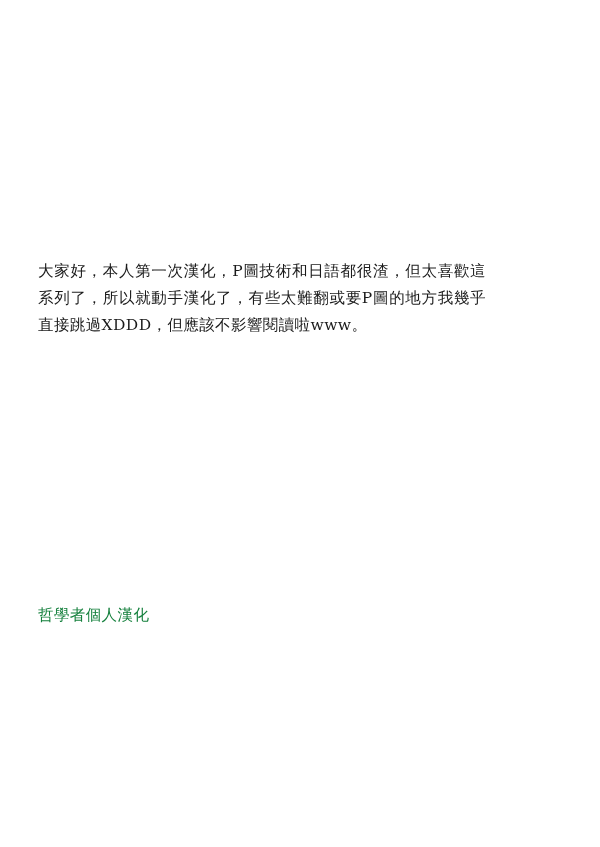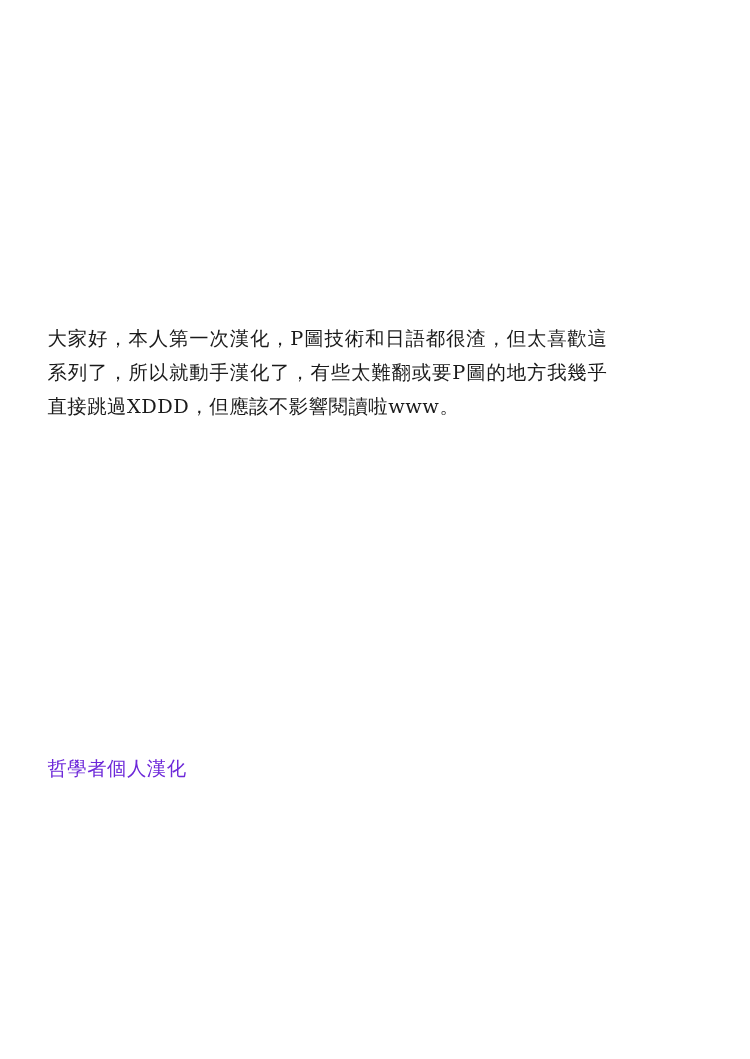--- a/index.html
+++ b/index.html
@@ -38,21 +38,21 @@
     word-break: break-all;
   }
   .para + .para {
     margin-top: 0px;
   }
   .signature {
     position: absolute;
     left: 38px;
     top: 602px;
     width: 448px;
-    color: #6d28d9;
+    color: #15803d;
     font-size: 15.5px;
     line-height: 27px;
     letter-spacing: 0.4px;
   }
 </style>
 </head>
 <body>
 
 <div class="page">
 

